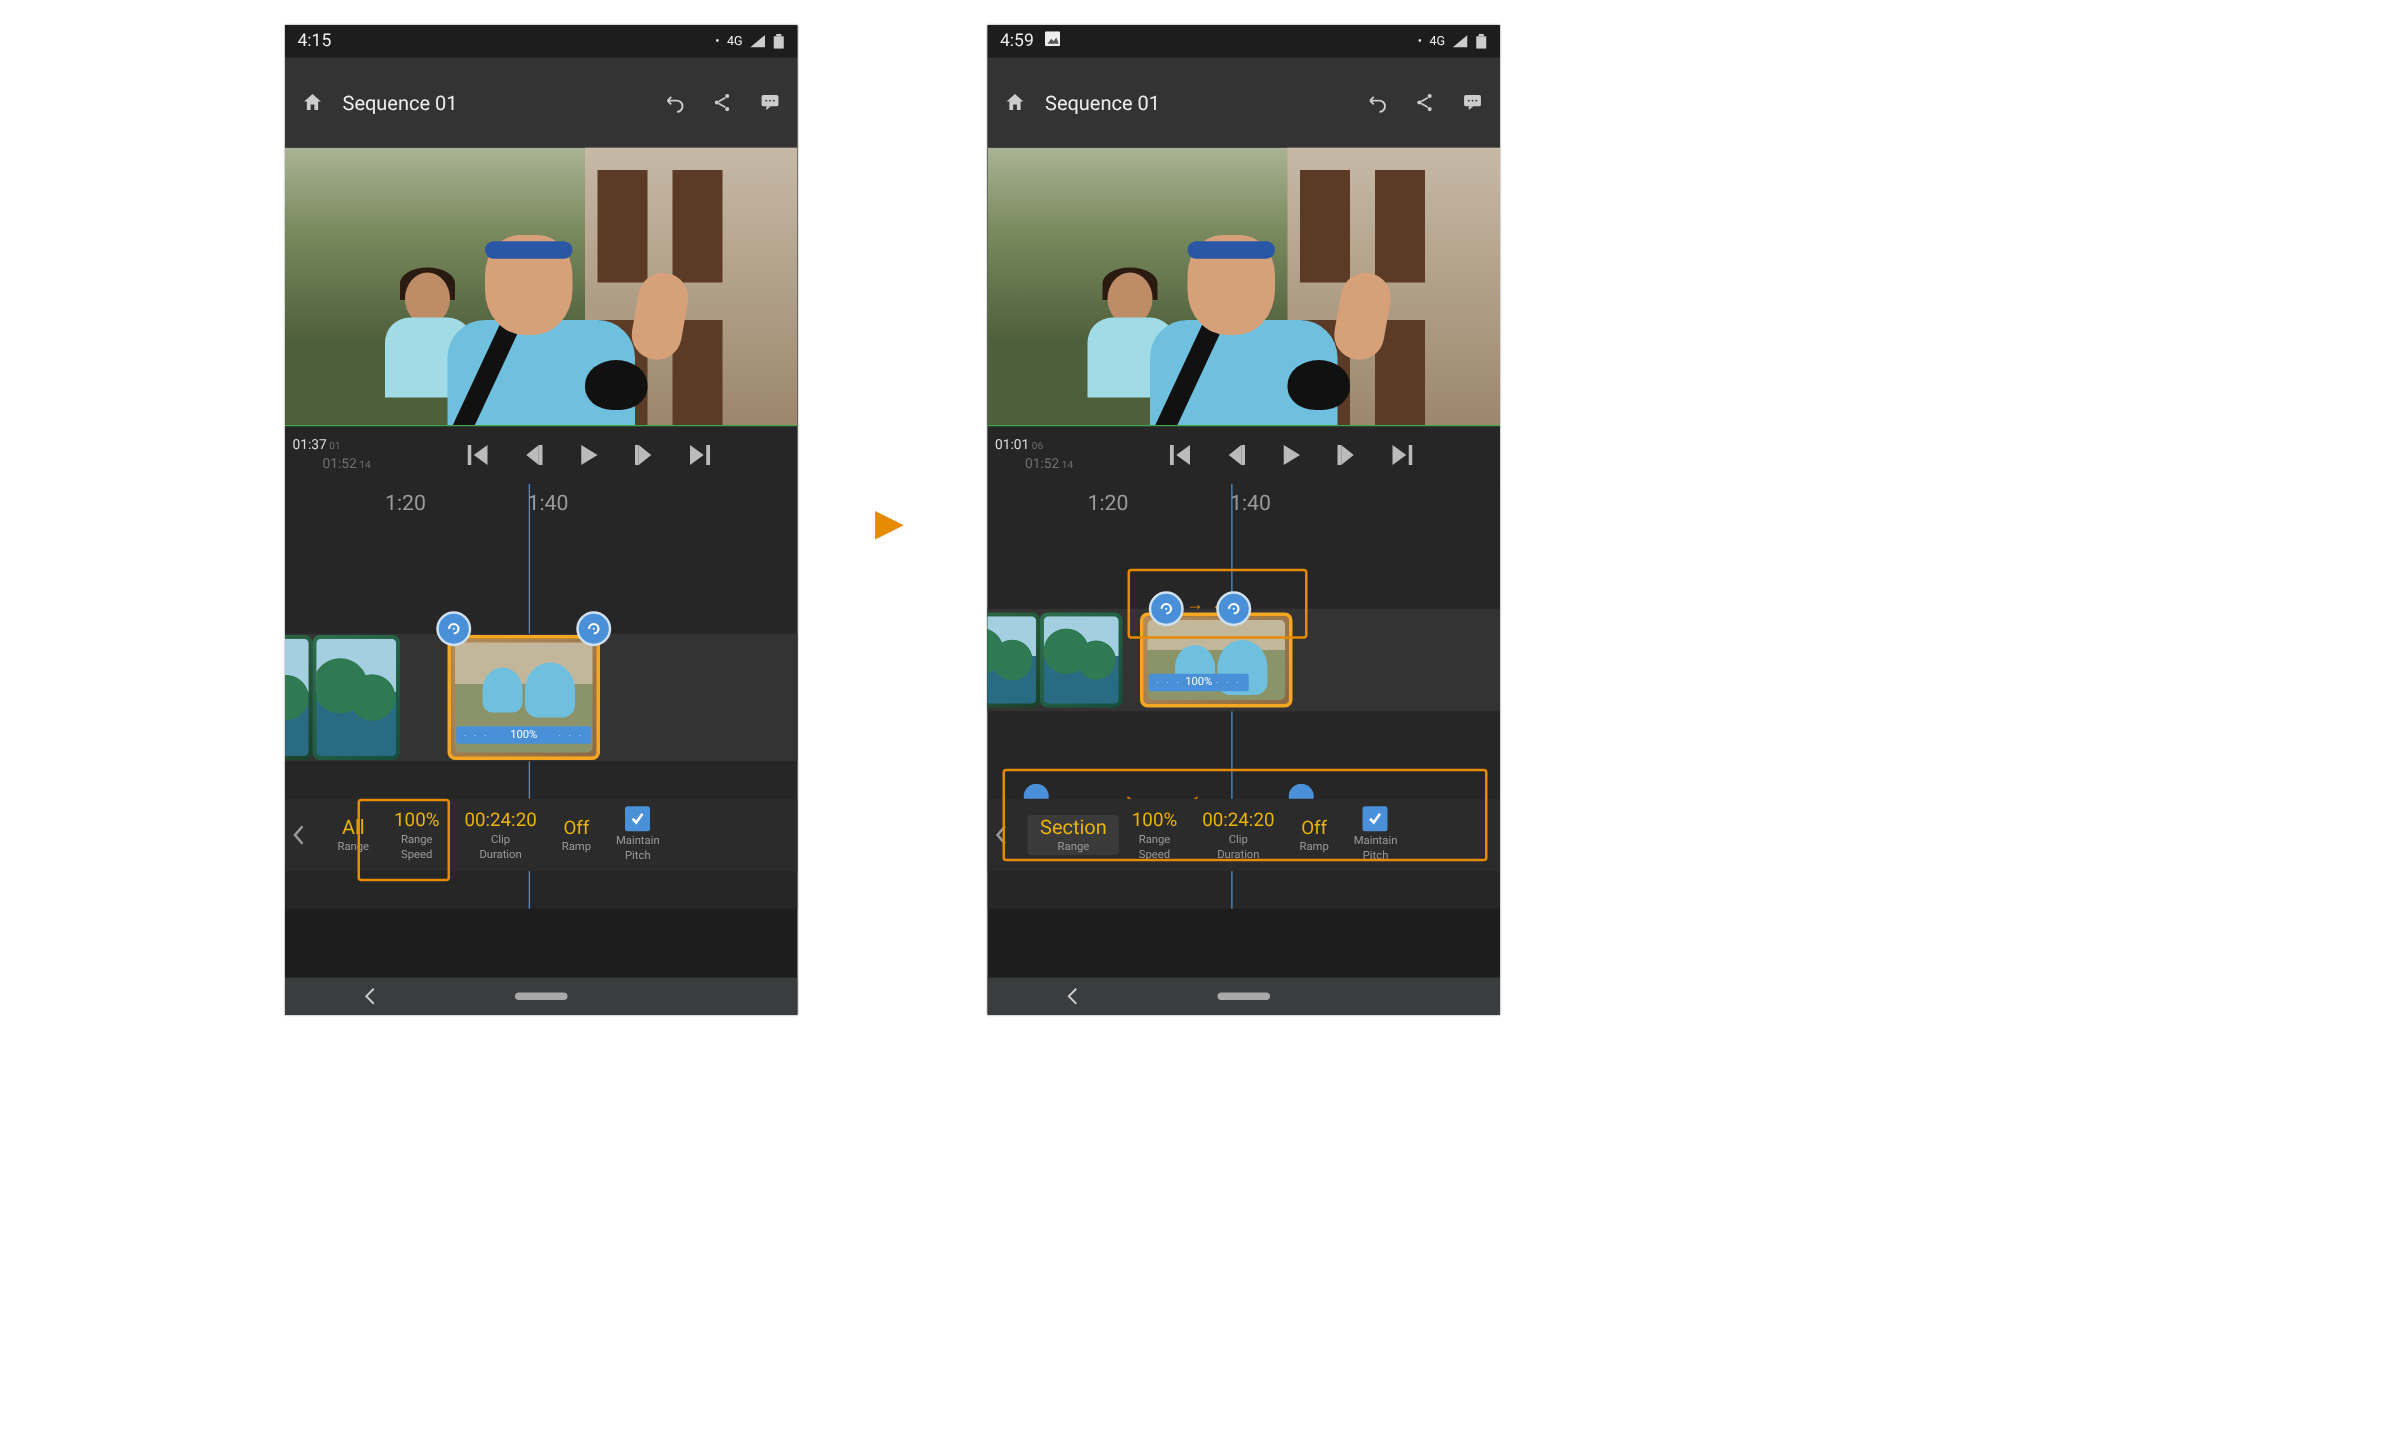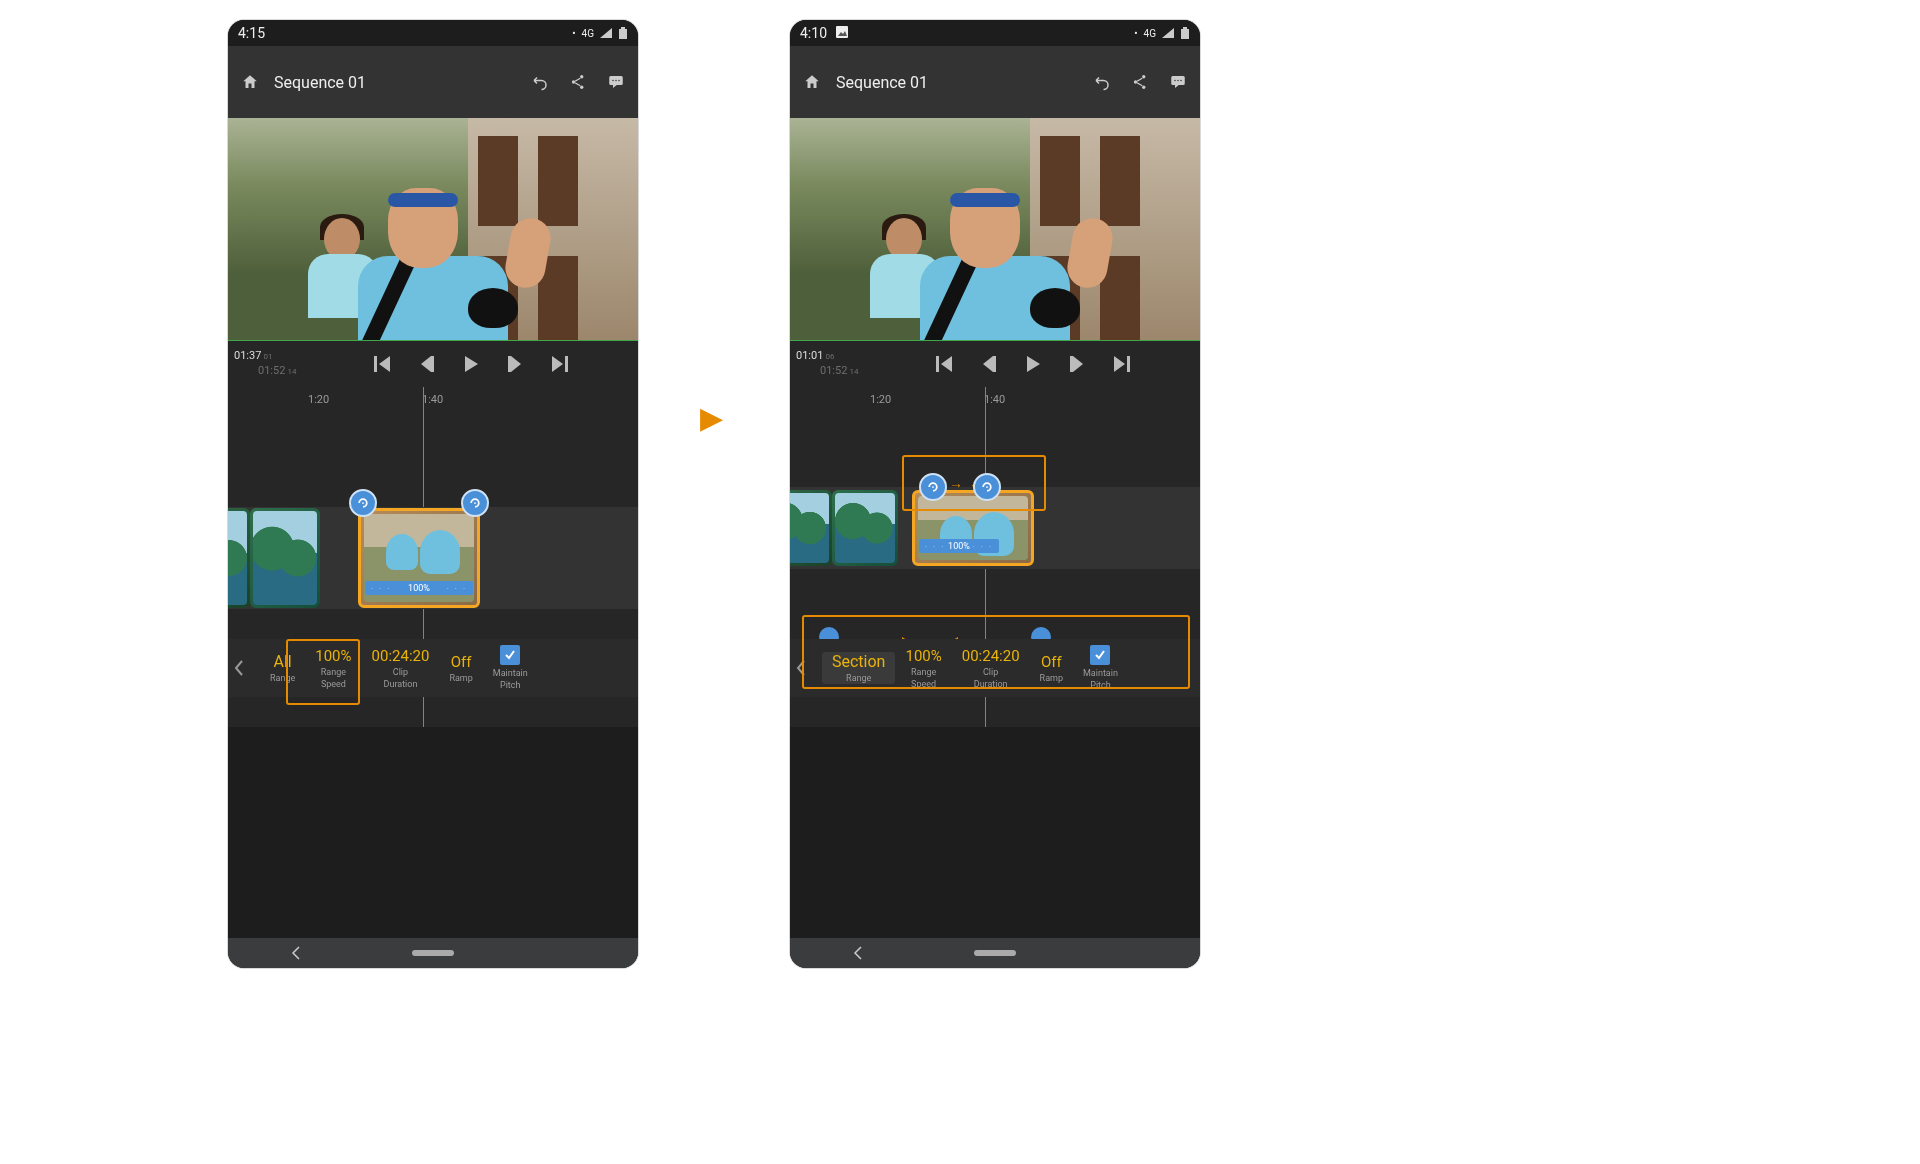--- a/index.html
+++ b/index.html
@@ -28,23 +28,23 @@
   }
   .canvas {
     width: 1920px;
     height: 1164px;
     position: relative;
     background: #fff;
   }
   .phone {
     position: absolute;
     width: 410px;
-    height: 948px;
+    height: 792px;
     background: var(--phone-bg);
-    border-radius: 16px;
+    border-radius: 1px;
     overflow: hidden;
     box-shadow: 0 0 0 1px rgba(0,0,0,0.15);
   }
   .phone1 { left: 228px; top: 20px; }
   .phone2 { left: 790px; top: 20px; }
 
   .arrow-between {
     position: absolute;
     left: 700px;
     top: 400px;
@@ -127,21 +127,21 @@
   .timeline-area {
     position: relative;
     background: var(--dark-panel);
     height: 340px;
   }
   .ruler {
     position: absolute;
     top: 6px;
     left: 0; right: 0;
     height: 20px;
-    font-size: 11px;
+    font-size: 17px;
     color: var(--text-dim);
     padding-left: 12px;
   }
   .ruler span {
     position: absolute;
   }
   .playhead-line {
     position: absolute;
     top: 0;
     bottom: 0;
@@ -615,21 +615,21 @@
       </span>
       <span class="pill"></span>
       <span style="width:12px"></span>
     </div>
   </div>
 
   <div class="phone phone2">
 
     <div class="statusbar">
       <span>
-        <span>4:10</span>
+        <span>4:59</span>
         <span class="image-icon" style="margin-left:6px;">
           <svg width="12" height="12" viewBox="0 0 12 12">
               <rect x="0" y="0" width="12" height="12" fill="#eee" rx="1"></rect>
               <polygon points="2,10 5,6 7,8 9,5 11,10" fill="#555"></polygon>
             </svg>
         </span>
       </span>
       <span class="right">
         <span>•</span>
         <span>4G</span>

